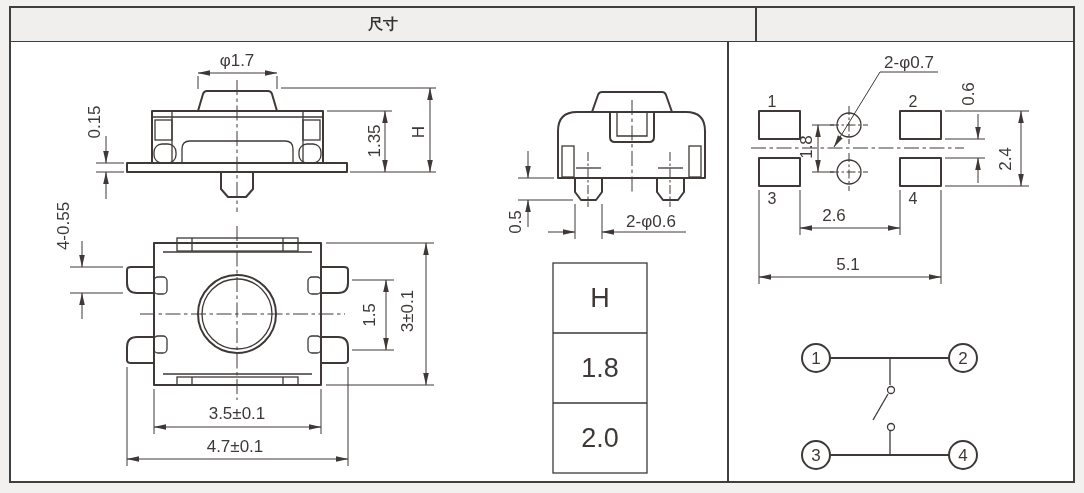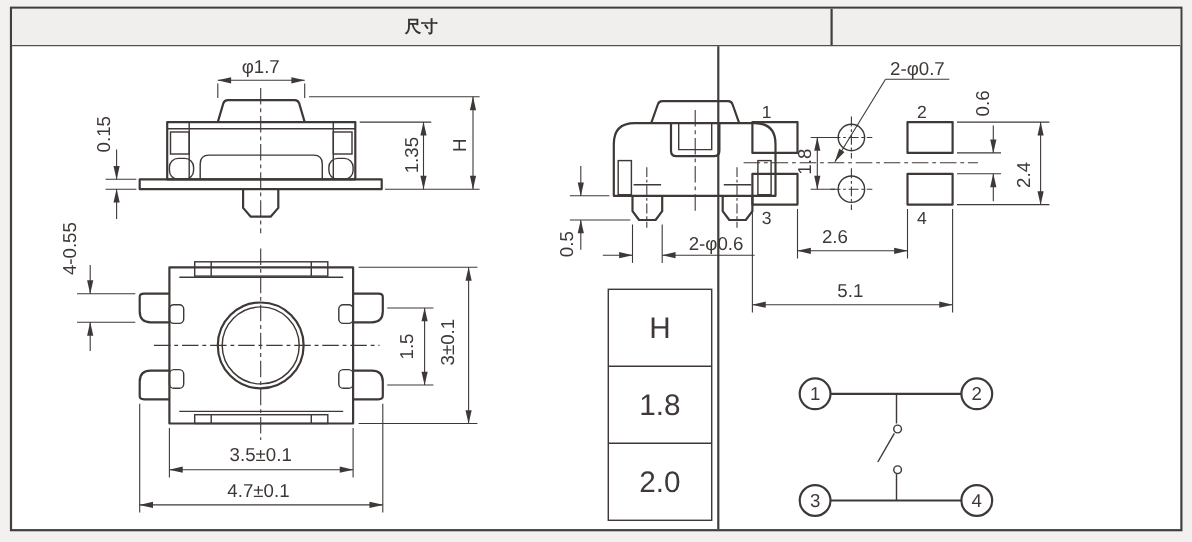--- a/index.html
+++ b/index.html
@@ -15,21 +15,21 @@
   .sheet{
     position:absolute;left:9px;top:6px;width:1066px;height:477px;
     box-sizing:border-box;border:2px solid var(--border);
     background:var(--panel_bg);display:flex;flex-direction:column;
   }
   .hdr{display:flex;height:34px;box-sizing:border-box;border-bottom:1px solid var(--border);background:var(--header_bg)}
   .hdr .cell{display:flex;align-items:center;justify-content:center;font-size:15px;font-weight:bold;color:var(--text)}
   .hdr .cell-left{width:746px;box-sizing:border-box;border-right:2px solid var(--border)}
   .hdr .cell-right{flex:1}
   .panes{flex:1;display:flex;min-height:0}
-  .pane-left{width:643px;box-sizing:border-box;border-right:2px solid var(--border);position:relative}
+  .pane-left{width:718px;box-sizing:border-box;border-right:2px solid var(--border);position:relative}
   .pane-right{flex:1;position:relative}
   svg{display:block;color:var(--line)}
   svg text{fill:var(--line);font-family:"Liberation Sans","DejaVu Sans",sans-serif}
   .obj{stroke:var(--line);stroke-width:2;fill:none;stroke-linejoin:round}
   .thin{stroke:var(--line);stroke-width:1.3;fill:none}
   .dim{stroke:var(--line);stroke-width:1;fill:none}
   .cl{stroke:var(--line);stroke-width:1;fill:none;stroke-dasharray:15 3.5 3.5 3.5}
   .clh{stroke:var(--line);stroke-width:1;fill:none;stroke-dasharray:9 2.5 2.5 2.5}
   .t17{font-size:17px;text-anchor:middle}
   .t16{font-size:16px;text-anchor:middle}

